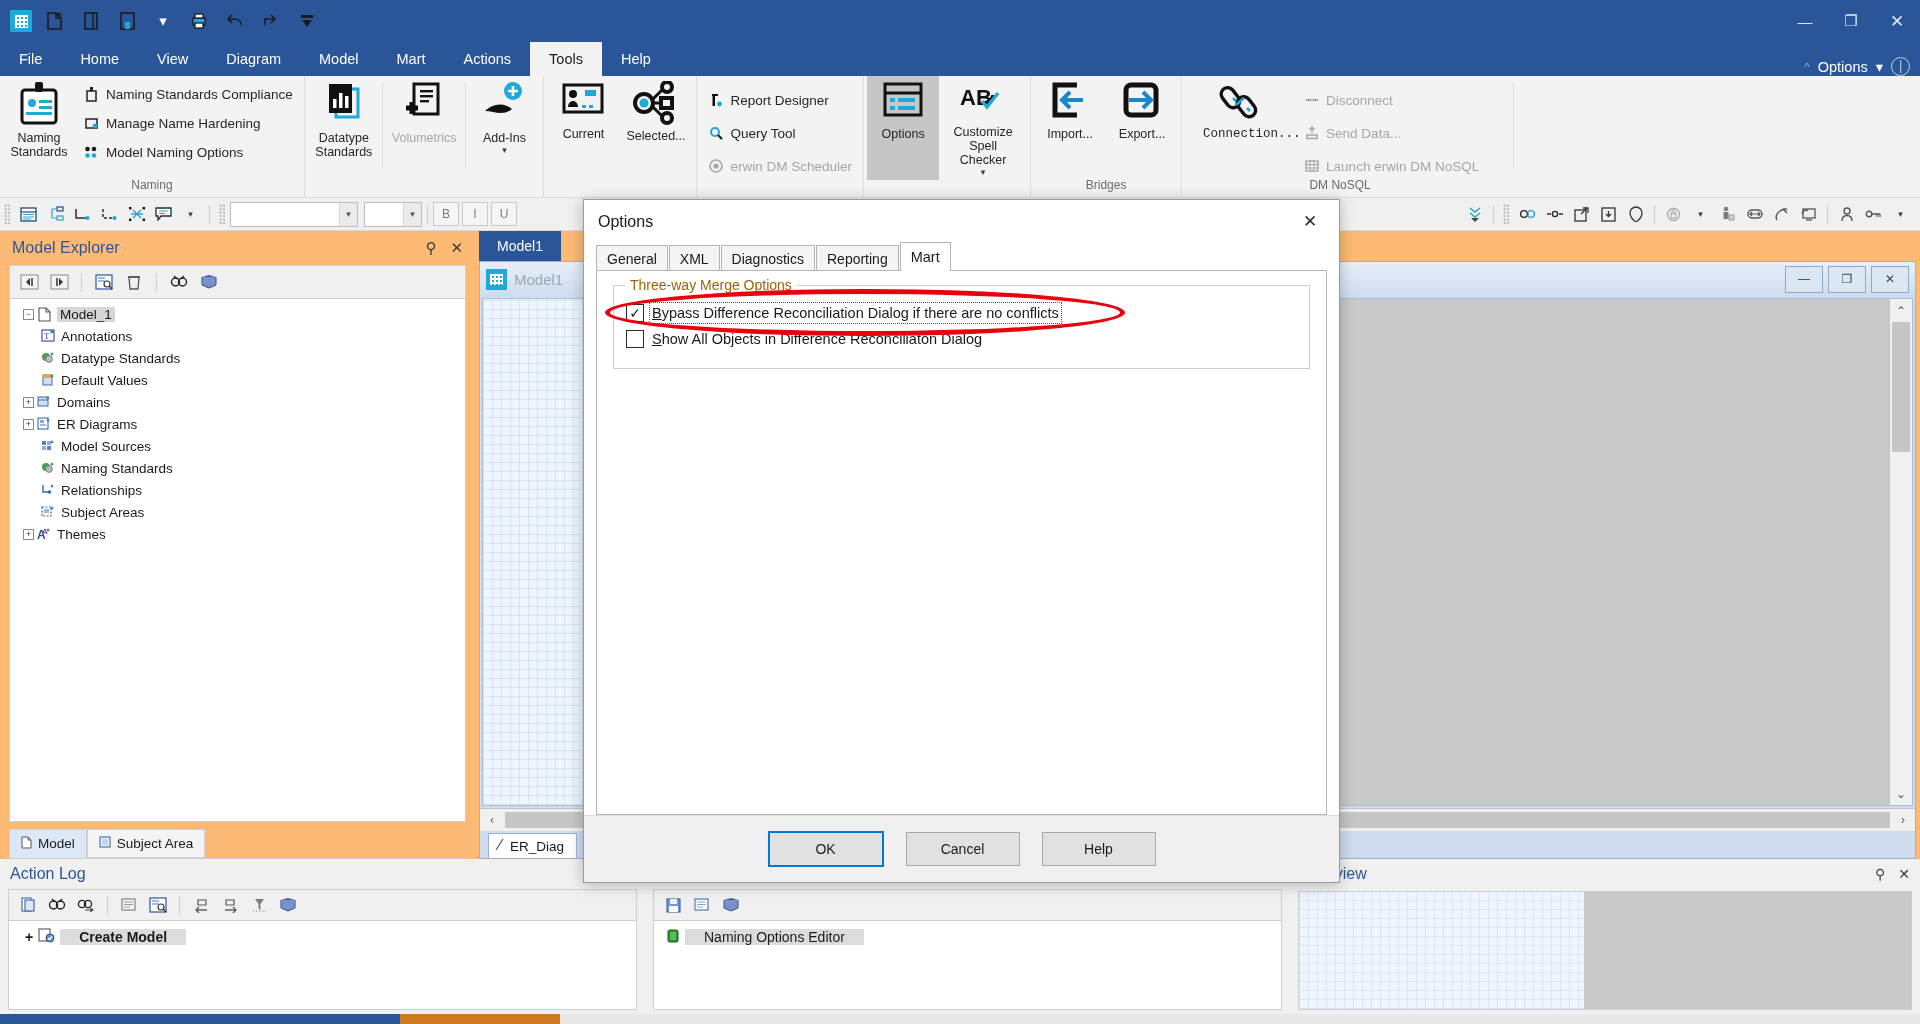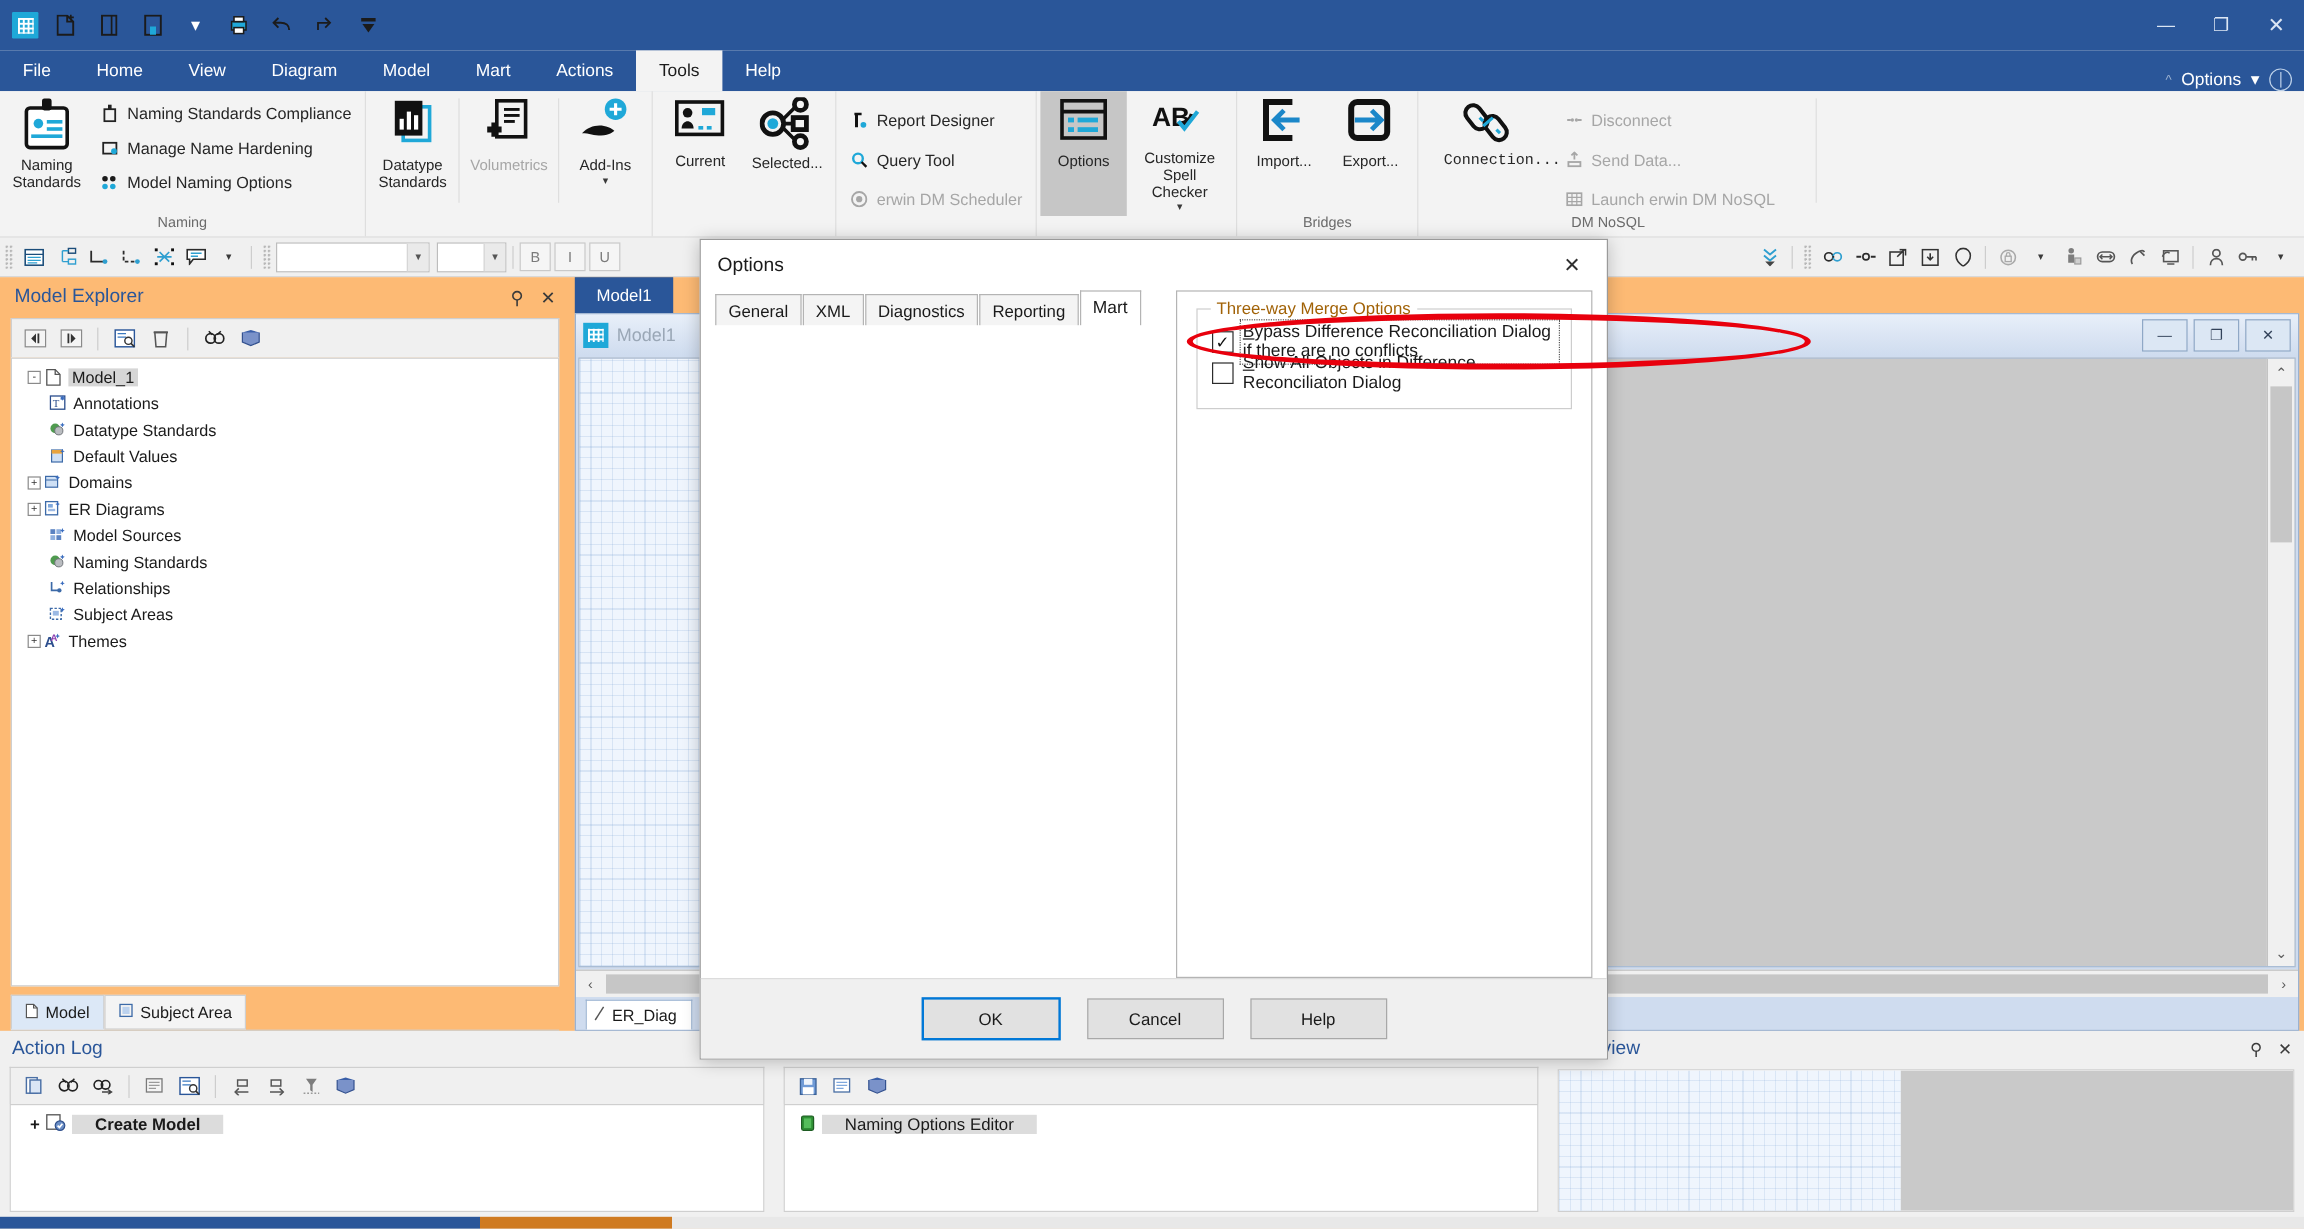--- a/index.html
+++ b/index.html
@@ -121,21 +121,21 @@
   .bp-tbb{width:26px;height:24px;display:flex;align-items:center;justify-content:center;}
   .bp-body{flex:1;background:#fff;border:1px solid #cfcfcf;margin:0 8px 4px;overflow:hidden;}
   .logrow{display:flex;align-items:center;height:24px;font-size:14px;font-weight:bold;padding-left:16px;gap:5px;}
   .logrow .lbl{background:#dcdcdc;padding:0 19px;}
   .statusbar{height:10px;background:#e8e8e8;display:flex;}
 
   
   .dlg{position:absolute;left:583px;top:199px;width:755px;height:682px;background:#fff;border:1px solid #9a9a9a;box-shadow:0 2px 14px rgba(0,0,0,.25);display:flex;flex-direction:column;z-index:50;}
   .dlg-title{height:43px;display:flex;align-items:center;padding:0 8px 0 14px;font-size:16px;color:#1a1a1a;}
   .dlg-title .x{margin-left:auto;width:42px;height:34px;display:flex;align-items:center;justify-content:center;font-size:17px;color:#303030;}
-  .dlg-body{flex:1;display:flex;flex-direction:row;padding:0 12px;gap:28px;}
+  .dlg-body{flex:1;display:flex;flex-direction:column;padding:0 12px;}
   .tabrow{display:flex;align-items:flex-end;height:28px;}
   .dtabbtn{height:25px;padding:0 10px;display:flex;align-items:center;font-size:14px;border:1px solid #b4b4b4;border-bottom:none;background:#f4f4f4;margin-right:1px;}
   .dtabbtn.active{background:#fff;height:28px;font-size:14.5px;border-color:#b4b4b4;position:relative;z-index:2;}
   .tabpane{flex:1;border:1px solid #b4b4b4;margin-top:-1px;background:#fff;padding:14px 16px;position:relative;}
   .grpbox{border:1px solid #cdcdcd;padding:14px 12px 16px;position:relative;}
   .grplegend{position:absolute;top:-9px;left:11px;background:#fff;padding:0 5px;font-size:14px;color:#a16207;}
   .ckrow{display:flex;align-items:center;height:26px;gap:8px;}
   .ckbox{width:16px;height:16px;border:1.4px solid #2b2b2b;background:#fff;display:flex;align-items:center;justify-content:center;flex:none;}
   .ckbox .mk{font-size:14px;line-height:14px;color:#111;}
   .cklbl{font-size:14.5px;}

